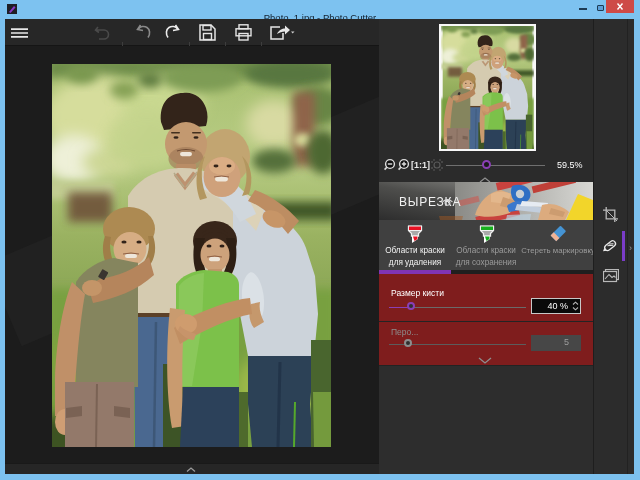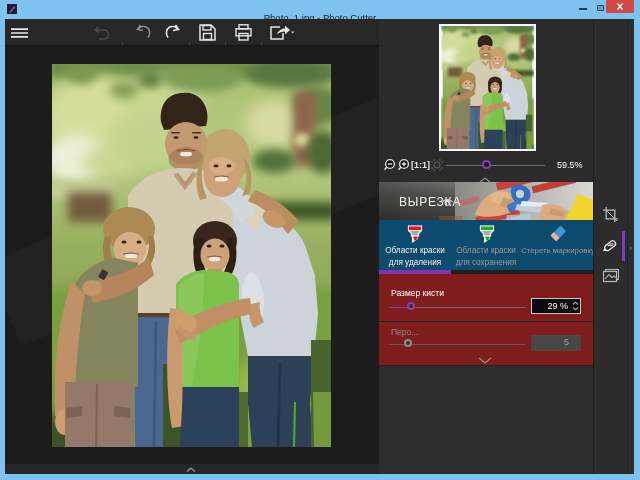--- a/index.html
+++ b/index.html
@@ -14,21 +14,21 @@
 .closebtn{position:absolute;left:606px;top:0;width:28px;height:13px;background:#ce4a47;}
 
 .toolbar{position:absolute;left:5px;top:19px;width:629px;height:27px;background:#272727;border-bottom:1px solid #151515;}
 .canvas{position:absolute;left:5px;top:46px;width:374px;height:417px;background:#1c1c1c;overflow:hidden;}
 .bstrip{position:absolute;left:5px;top:463px;width:374px;height:11px;background:#262626;border-top:1px solid #191919;}
 .rpanel{position:absolute;left:379px;top:19px;width:214px;height:455px;background:#2b2b2b;}
 .rstrip{position:absolute;left:593px;top:19px;width:41px;height:455px;background:#2c2c2c;border-left:1px solid #1e1e1e;}
 .sep{position:absolute;top:23px;width:1px;height:19px;background:#3d3d3d;}
 .thumbf{position:absolute;left:439px;top:24px;width:97px;height:127px;background:#f8f8f8;}
 .banner{position:absolute;left:379px;top:182px;width:214px;height:38px;overflow:hidden;}
-.tabs{position:absolute;left:379px;top:220px;width:214px;height:50px;background:#0c4a6e;}
+.tabs{position:absolute;left:379px;top:220px;width:214px;height:50px;background:#404040;}
 .tabu{position:absolute;left:379px;top:270px;width:72px;height:4px;background:#8034b4;}
 .tabd{position:absolute;left:451px;top:270px;width:142px;height:4px;background:#1f1f1f;}
 .ctrl{position:absolute;left:379px;top:274px;width:214px;height:91px;background:#7f1d1d;}
 .lower{position:absolute;left:379px;top:365px;width:214px;height:109px;background:#2d2d2d;border-top:1px solid #232323;}
 .tlabel{font-size:8.5px;color:#fff;}
 .vbox{position:absolute;width:50px;height:16px;background:#0a0a0a;border:1px solid #c8c8c8;color:#fff;font-size:9px;text-align:right;line-height:14px;padding-right:12px;}
 </style></head>
 <body>
 <div class="win">
 
@@ -337,21 +337,21 @@
     <div class="abs" style="left:139px;top:25px;width:80px;text-align:center;color:#9b9b9b;font-size:7.8px;line-height:11.5px;white-space:nowrap;">Стереть маркировку</div>
   </div>
   <div class="tabu"></div>
   <div class="tabd"></div>
 
   <div class="ctrl">
     <div class="abs tlabel" style="left:12px;top:14px;">Размер кисти</div>
     <div class="abs" style="left:10px;top:32.5px;width:137px;height:1.5px;background:#6a6a6a;"></div>
     <div class="abs" style="left:10px;top:32.5px;width:24px;height:1.5px;background:#8a3fb5;"></div>
     <div class="abs" style="left:28px;top:28px;width:8px;height:8px;border:2px solid #8a3fb5;border-radius:50%;background:#2f2f2f;"></div>
-    <div class="vbox" style="left:152px;top:24px;">29 %</div>
+    <div class="vbox" style="left:152px;top:24px;">40 %</div>
     <svg class="abs" style="left:193px;top:27px" width="7" height="10" viewBox="0 0 7 10">
         <path d="M1 3.5 L3.5 1.2 L6 3.5 M1 6.5 L3.5 8.8 L6 6.5" fill="none" stroke="#b5b5b5" stroke-width="1.1"></path>
       </svg>
     <div class="abs" style="left:0;top:47px;width:214px;height:1px;background:#242424;"></div>
     <div class="abs tlabel" style="left:12px;top:53px;color:#8d8d8d;">Перо...</div>
     <div class="abs" style="left:10px;top:69.5px;width:137px;height:1.5px;background:#5c5c5c;"></div>
     <div class="abs" style="left:25px;top:65px;width:8px;height:8px;border:2px solid #8d8d8d;border-radius:50%;background:#2f2f2f;"></div>
     <div class="abs" style="left:152px;top:61px;width:50px;height:16px;background:#474747;color:#9d9d9d;font-size:9px;text-align:right;line-height:15px;padding-right:12px;">5</div>
     <svg class="abs" style="left:99px;top:83px" width="14" height="7" viewBox="0 0 14 7">
         <path d="M1 1 L7 6 L13 1" fill="none" stroke="#8f8f8f" stroke-width="1.3"></path>

